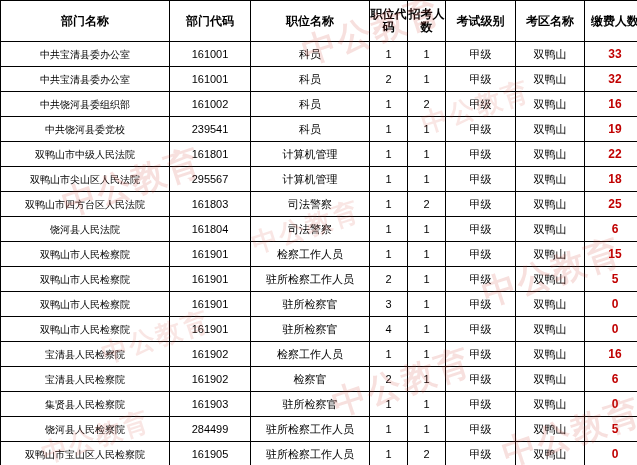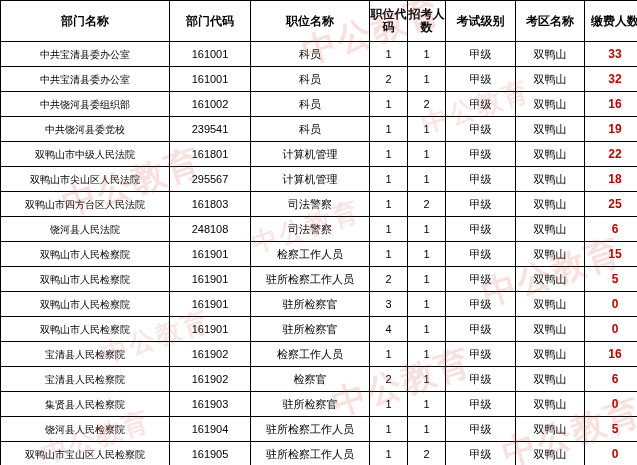--- a/index.html
+++ b/index.html
@@ -168,21 +168,21 @@
         <td class="col1">161803</td>
         <td class="col2">司法警察</td>
         <td class="col3">1</td>
         <td class="col4">2</td>
         <td class="col5">甲级</td>
         <td class="col6">双鸭山</td>
         <td class="col7 count">25</td>
       </tr>
       <tr>
         <td class="col0 dept">饶河县人民法院</td>
-        <td class="col1">248108</td>
+        <td class="col1">161804</td>
         <td class="col2">司法警察</td>
         <td class="col3">1</td>
         <td class="col4">1</td>
         <td class="col5">甲级</td>
         <td class="col6">双鸭山</td>
         <td class="col7 count">6</td>
       </tr>
       <tr>
         <td class="col0 dept">双鸭山市人民检察院</td>
         <td class="col1">161901</td>
@@ -248,21 +248,21 @@
         <td class="col1">161903</td>
         <td class="col2">驻所检察官</td>
         <td class="col3">1</td>
         <td class="col4">1</td>
         <td class="col5">甲级</td>
         <td class="col6">双鸭山</td>
         <td class="col7 count">0</td>
       </tr>
       <tr>
         <td class="col0 dept">饶河县人民检察院</td>
-        <td class="col1">161904</td>
+        <td class="col1">284499</td>
         <td class="col2">驻所检察工作人员</td>
         <td class="col3">1</td>
         <td class="col4">1</td>
         <td class="col5">甲级</td>
         <td class="col6">双鸭山</td>
         <td class="col7 count">5</td>
       </tr>
       <tr>
         <td class="col0 dept">双鸭山市宝山区人民检察院</td>
         <td class="col1">161905</td>

